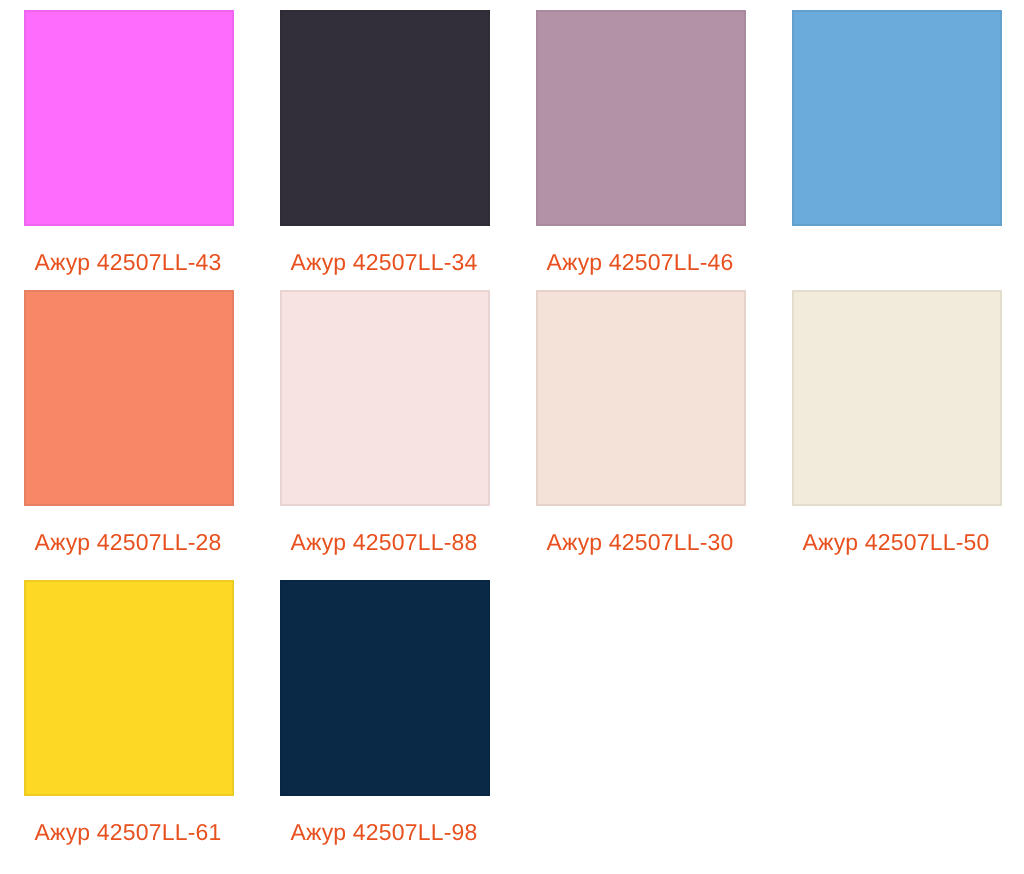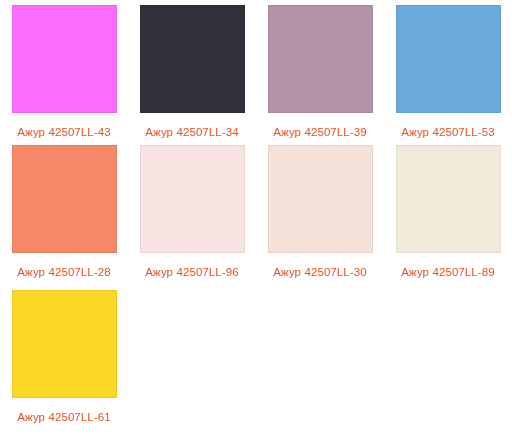--- a/index.html
+++ b/index.html
@@ -52,45 +52,48 @@
     <div class="swatch-cell">
       <div class="swatch-chip" style="background-color: rgb(253, 108, 253);"></div>
       <div class="swatch-label">Ажур 42507LL-43</div>
     </div>
     <div class="swatch-cell">
       <div class="swatch-chip" style="background-color: rgb(50, 47, 58);"></div>
       <div class="swatch-label">Ажур 42507LL-34</div>
     </div>
     <div class="swatch-cell">
       <div class="swatch-chip" style="background-color: rgb(179, 146, 168);"></div>
-      <div class="swatch-label">Ажур 42507LL-39</div>
+      <div class="swatch-label">Ажур 42507LL-46</div>
     </div>
     <div class="swatch-cell">
       <div class="swatch-chip" style="background-color: rgb(106, 171, 219);"></div>
-      <div class="swatch-label">Ажур 42507LL-53</div>
     </div>
     <div class="swatch-cell">
       <div class="swatch-chip" style="background-color: rgb(246, 136, 104);"></div>
       <div class="swatch-label">Ажур 42507LL-28</div>
     </div>
     <div class="swatch-cell">
       <div class="swatch-chip" style="background-color: rgb(247, 227, 225);"></div>
-      <div class="swatch-label">Ажур 42507LL-96</div>
+      <div class="swatch-label">Ажур 42507LL-88</div>
     </div>
     <div class="swatch-cell">
       <div class="swatch-chip" style="background-color: rgb(244, 225, 216);"></div>
       <div class="swatch-label">Ажур 42507LL-30</div>
     </div>
     <div class="swatch-cell">
       <div class="swatch-chip" style="background-color: rgb(242, 235, 219);"></div>
-      <div class="swatch-label">Ажур 42507LL-89</div>
+      <div class="swatch-label">Ажур 42507LL-50</div>
     </div>
     <div class="swatch-cell">
       <div class="swatch-chip" style="background-color: rgb(253, 216, 37);"></div>
       <div class="swatch-label">Ажур 42507LL-61</div>
+    </div>
+    <div class="swatch-cell">
+      <div class="swatch-chip" style="background-color: rgb(10, 41, 71);"></div>
+      <div class="swatch-label">Ажур 42507LL-98</div>
     </div>
     <div class="swatch-cell empty">
       <div class="swatch-chip"></div>
       <div class="swatch-label"></div>
     </div>
     <div class="swatch-cell empty">
       <div class="swatch-chip"></div>
       <div class="swatch-label"></div>
     </div>
   </div>

